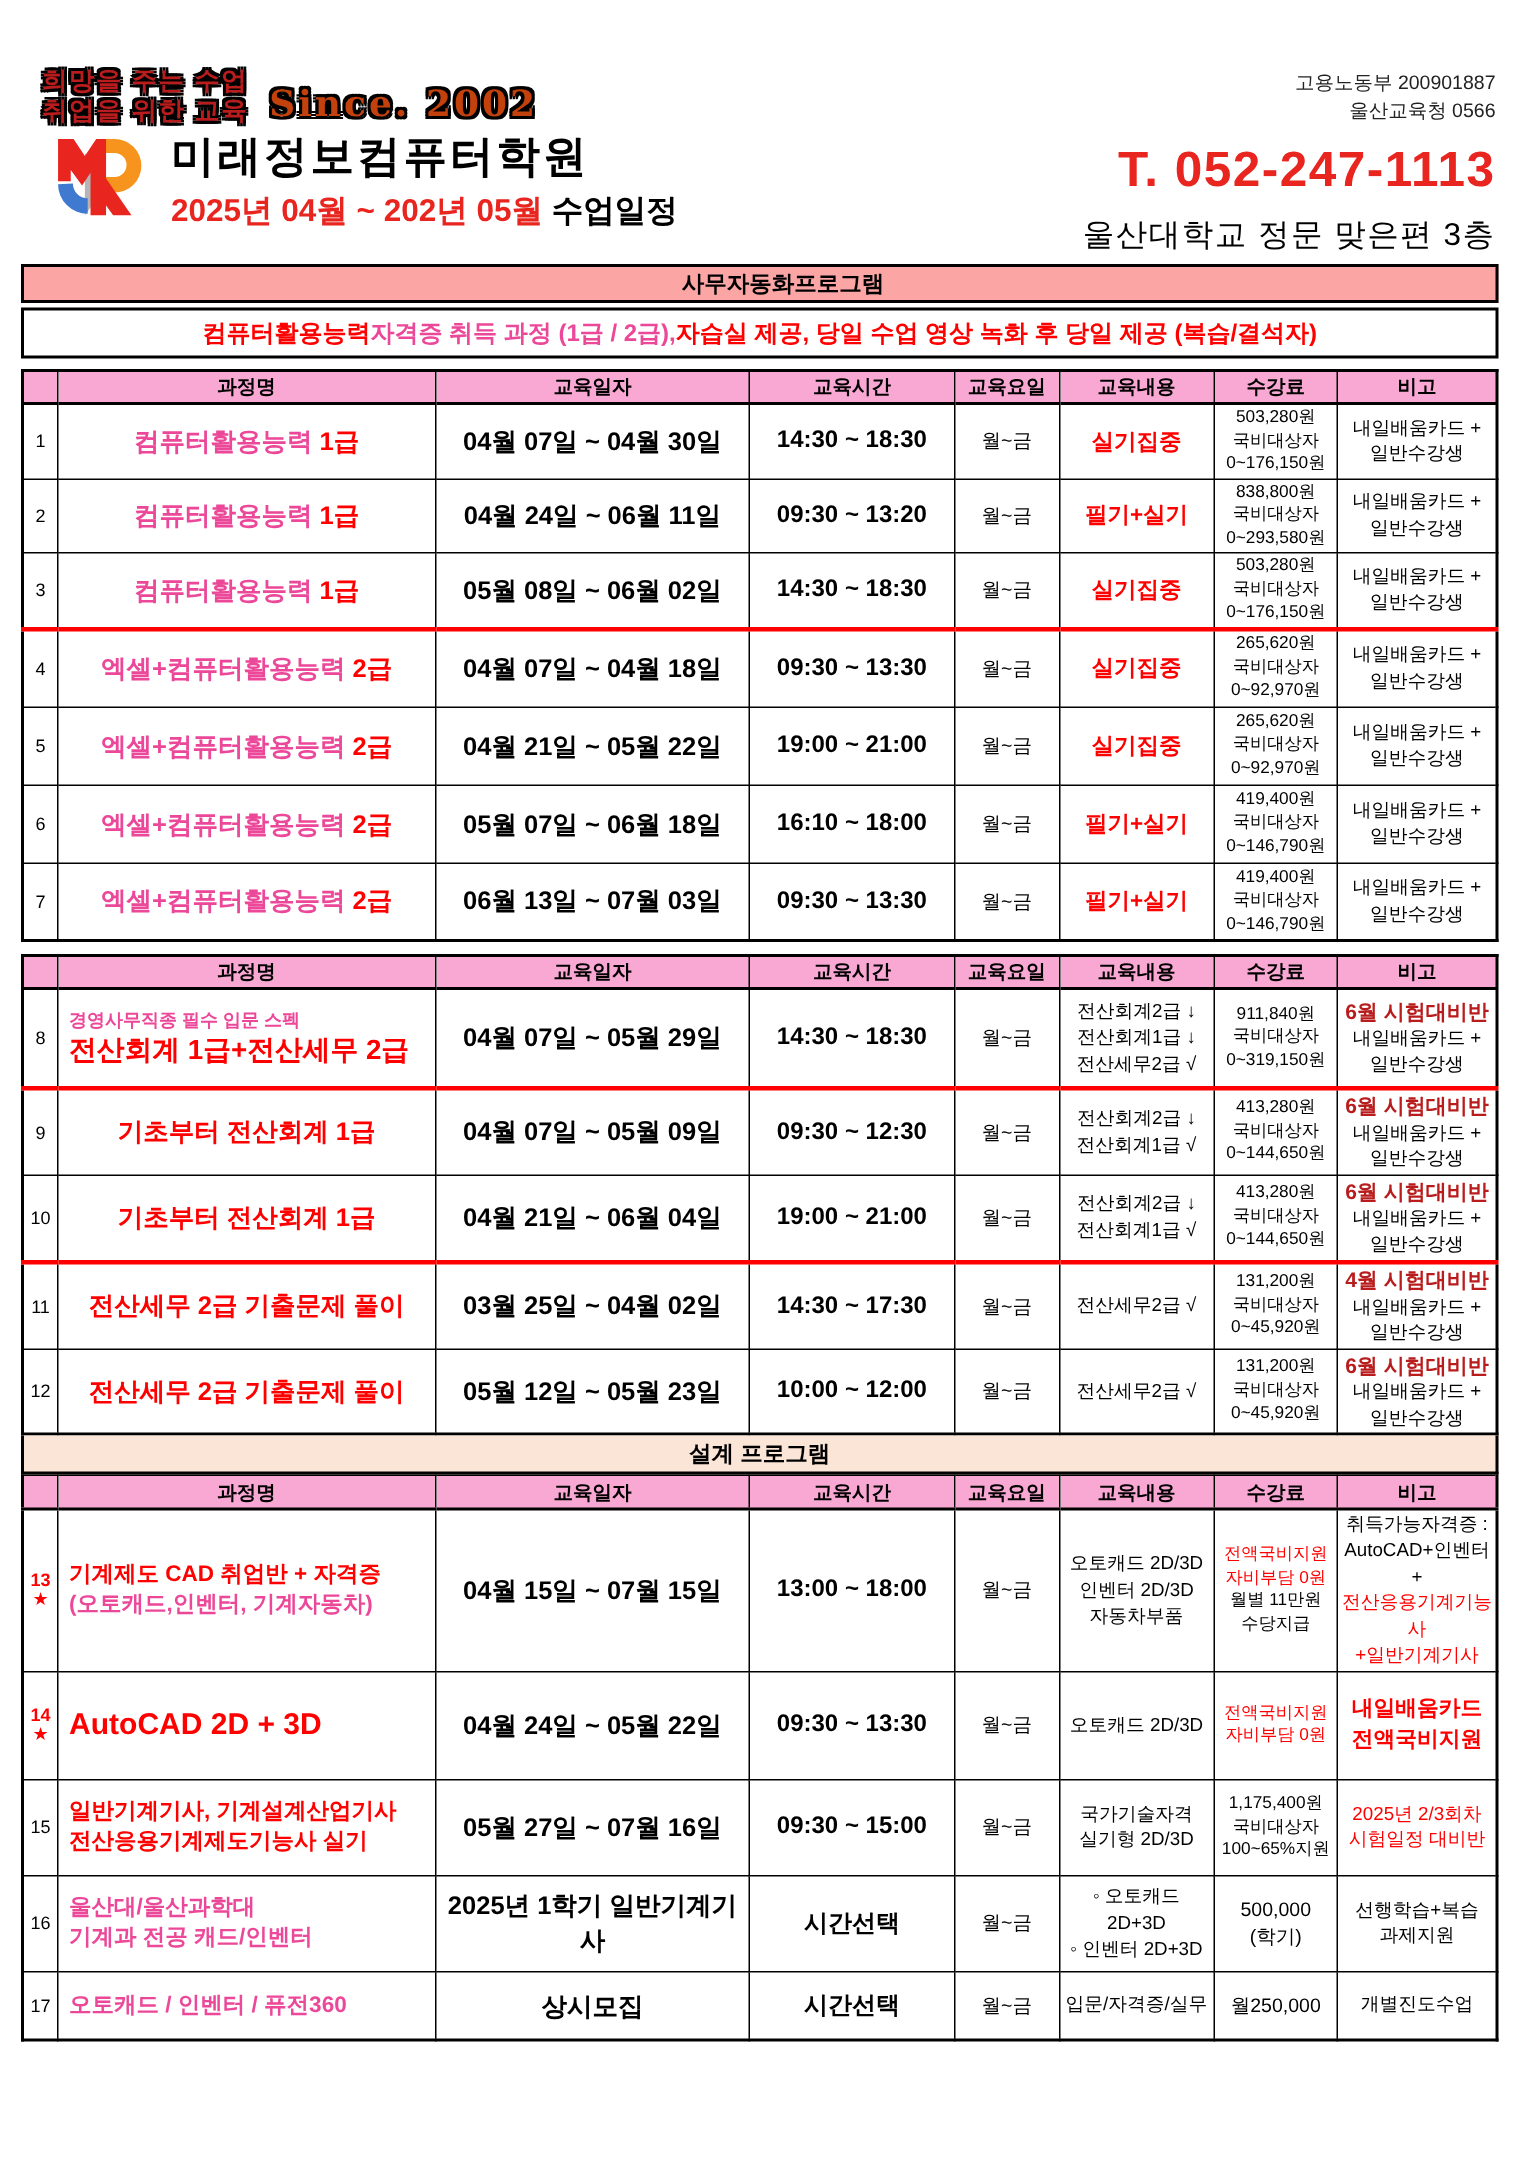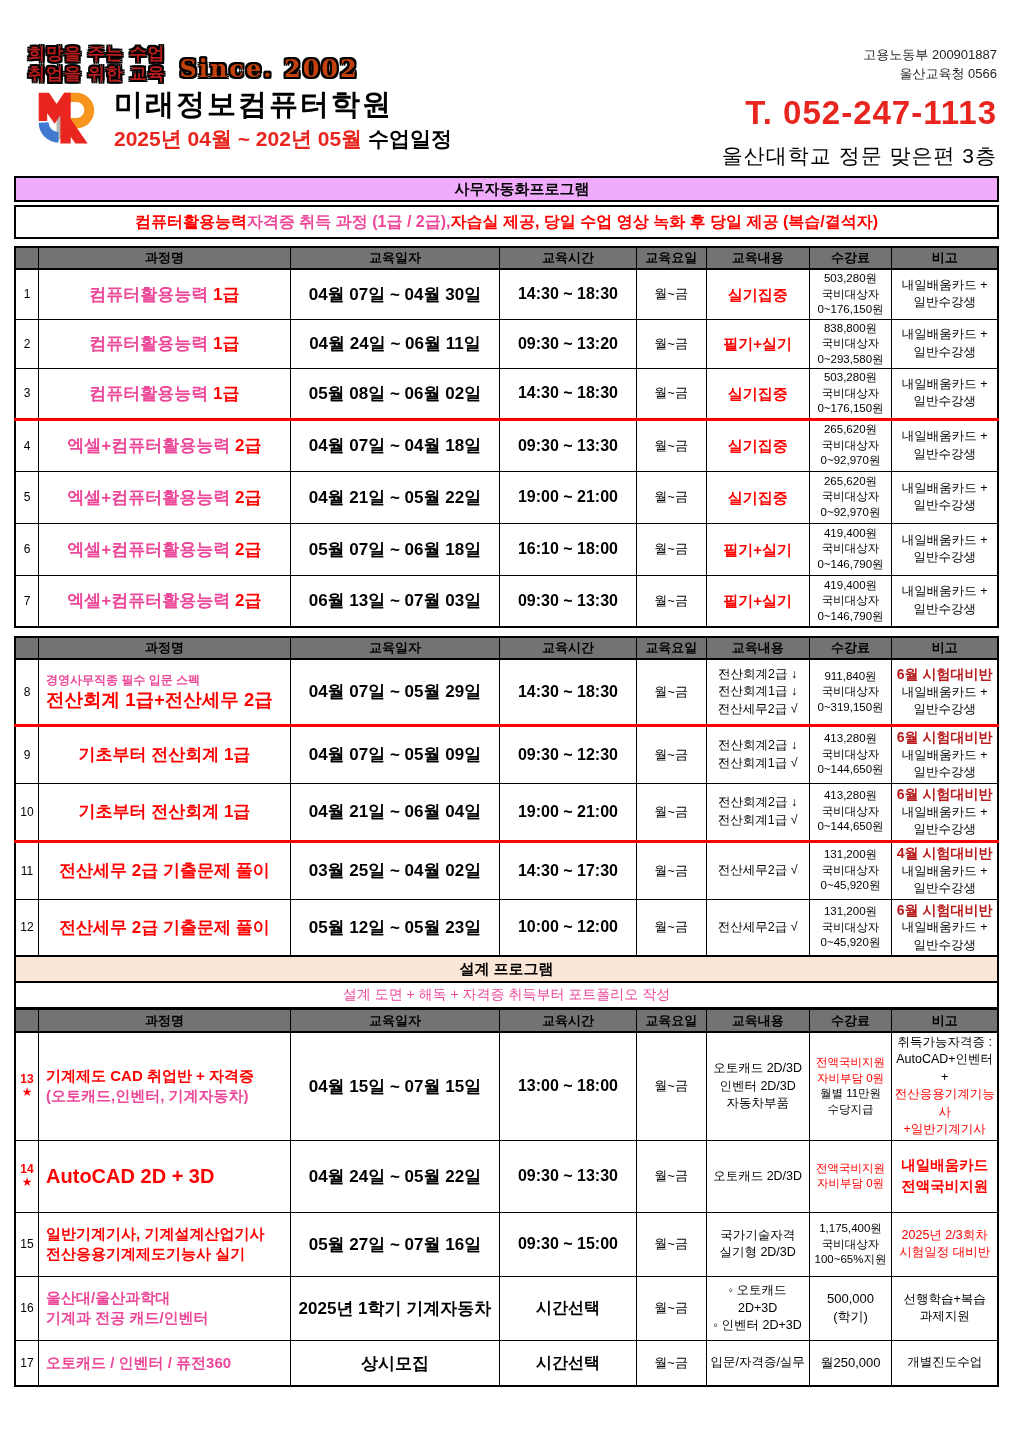--- a/index.html
+++ b/index.html
@@ -30,21 +30,21 @@
   .sub-band{border:2px solid #000;height:34px;display:flex;align-items:center;justify-content:center;
         font-size:16px;font-weight:800;box-sizing:border-box;background:#fff;}
   .sub-plain{border:2px solid #000;border-top:none;height:26px;font-size:14px;font-weight:400;}
   .seg-r{color:#ff0000;}.seg-k{color:#ec4899;}
   .mt8{margin-top:8px;} .mb3{margin-bottom:3px;} .mb7{margin-bottom:7px;} .mb6{margin-bottom:6px;}
   .s2band{height:28px;}
 
   
   table.sched{border-collapse:collapse;width:100%;table-layout:fixed;border:2px solid #000;}
   .sched th,.sched td{border:1px solid #000;padding:1px 2px;text-align:center;vertical-align:middle;overflow:hidden;box-sizing:border-box;}
-  .sched thead th{height:22px;font-size:13px;font-weight:700;background:#737373;border-bottom:2px solid #000;}
+  .sched thead th{height:22px;font-size:13px;font-weight:700;background:#f9a8d4;border-bottom:2px solid #000;}
   tr.redline td{border-bottom:3px solid #ff0000;}
   .td-no{font-size:12px;color:#000;}
   .td-no.star{color:#ff0000;font-weight:700;font-size:12px;line-height:1.1;}
   .nm{font-weight:800;font-size:17px;line-height:1.25;}
   .nm .seg-r{color:#ff0000;}
   .nm.sm{font-size:12px;font-weight:700;}
   .nm.lg{font-size:18.5px;}
   .nm.md{font-size:15px;line-height:1.35;}
   .nm.xl{font-size:20px;}
   .al-l{text-align:left !important;padding-left:7px !important;}
@@ -93,21 +93,21 @@
       <div class="reg">
         <div>고용노동부 200901887</div>
         <div>울산교육청 0566</div>
       </div>
       <div class="phone">T. 052-247-1113</div>
       <div class="addr">울산대학교 정문 맞은편 3층</div>
     </div>
   </div>
 
   <section class="mt8">
-    <div class="band mb3" style="background: #f0abfc; padding-left: 31px;">사무자동화프로그램</div>
+    <div class="band mb3" style="background: #fca5a5; padding-left: 31px;">사무자동화프로그램</div>
     <div class="sub-band mb7">
         <span class="seg-r">컴퓨터활용능력</span>
         <span class="seg-k"> 자격증 취득 과정 (1급 / 2급), </span>
         <span class="seg-r">자습실 제공, 당일 수업 영상 녹화 후 당일 제공 (복습/결석자)</span>
       </div>
     <table class="sched">
       <colgroup>
           <col style="width: 2.4%;">
           <col style="width: 25.6%;">
           <col style="width: 21.3%;">
@@ -444,23 +444,20 @@
               <div class="ln">내일배움카드 +</div>
               <div class="ln">일반수강생</div>
             </td>
           </tr>
         </tbody>
     </table>
   </section>
 
   <section>
     <div class="band" style="border-top: none; background: rgb(251, 229, 214);">설계 프로그램</div>
-    <div class="sub-band sub-plain">
-        <span class="seg-k">설계 도면 + 해독 + 자격증 취득부터 포트폴리오 작성</span>
-      </div>
     <table class="sched" style="border-top:none;">
       <colgroup>
           <col style="width: 2.4%;">
           <col style="width: 25.6%;">
           <col style="width: 21.3%;">
           <col style="width: 13.9%;">
           <col style="width: 7.1%;">
           <col style="width: 10.5%;">
           <col style="width: 8.4%;">
           <col style="width: 10.8%;">
@@ -557,21 +554,21 @@
             </td>
           </tr>
           <tr style="height: 64px;">
             <td class="td-no">
               <div>16</div>
             </td>
             <td class="al-l">
               <div class="nm md"><span class="seg-k">울산대/울산과학대</span></div>
               <div class="nm md"><span class="seg-k">기계과 전공 캐드/인벤터</span></div>
             </td>
-            <td class="td-date">2025년 1학기 기계자동차</td>
+            <td class="td-date">2025년 1학기 일반기계기사</td>
             <td class="td-time">시간선택</td>
             <td class="td-days">월~금</td>
             <td>
               <div class="ln">◦ 오토캐드 2D+3D</div>
               <div class="ln">◦ 인벤터 2D+3D</div>
             </td>
             <td class="fee">
               <div class="ln-lg">500,000</div>
               <div class="ln-lg">(학기)</div>
             </td>

